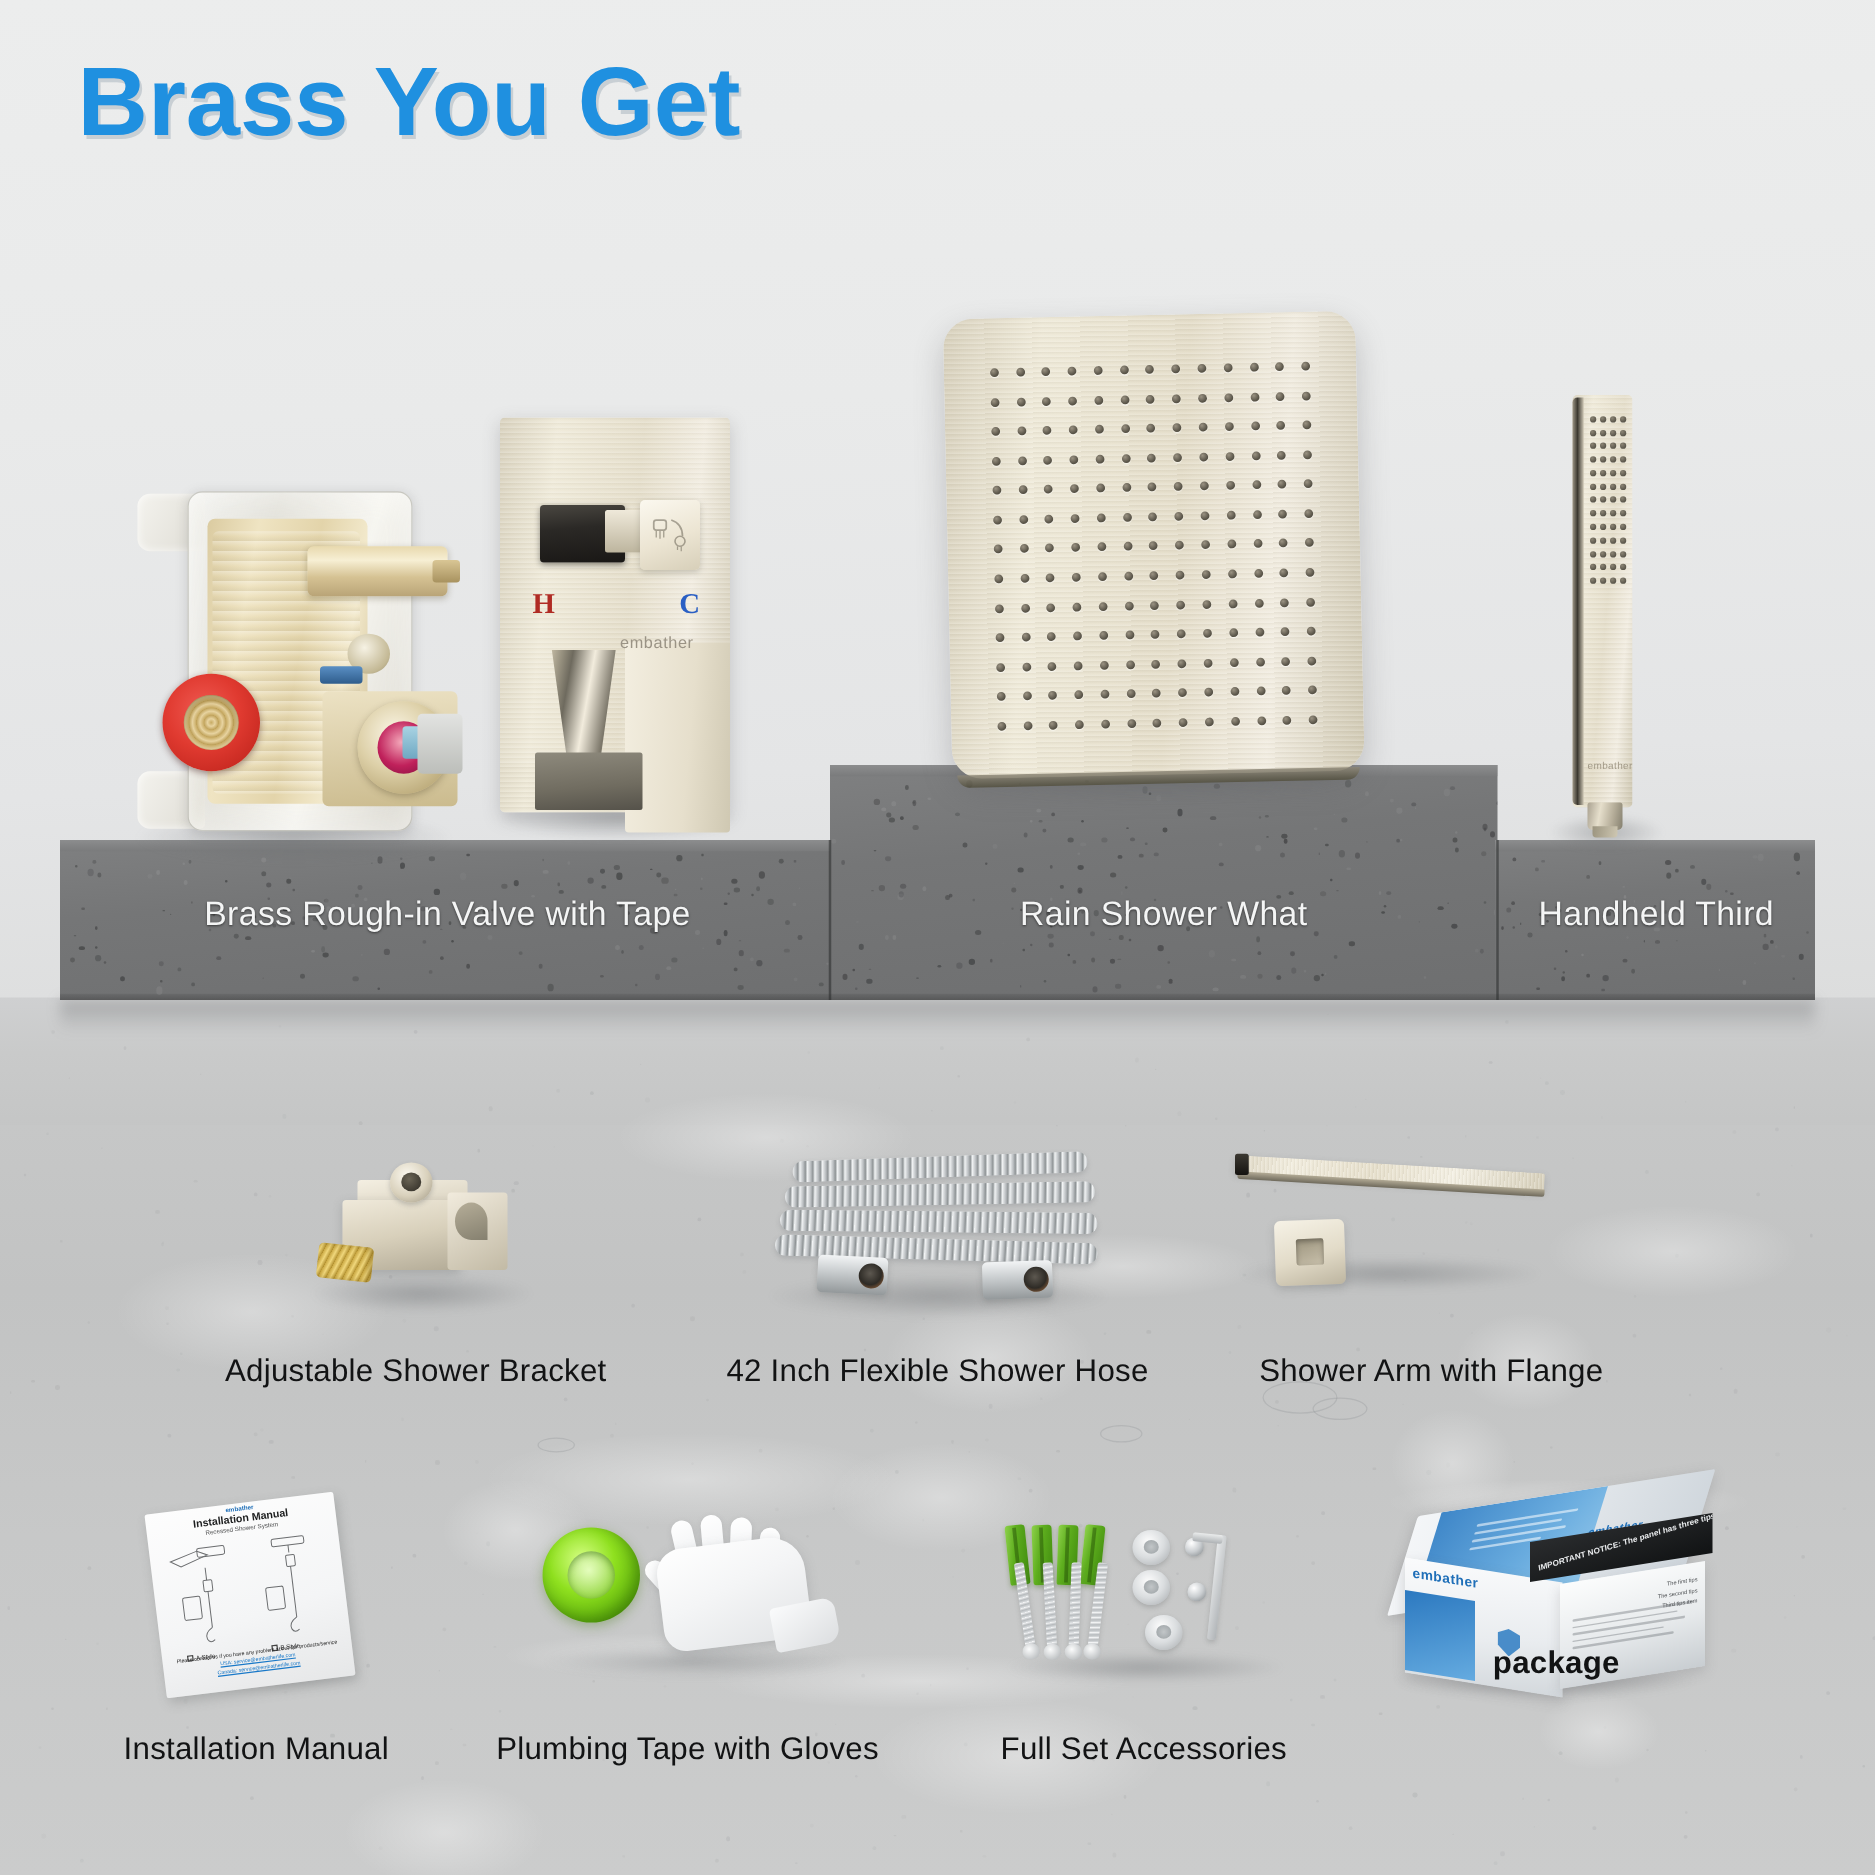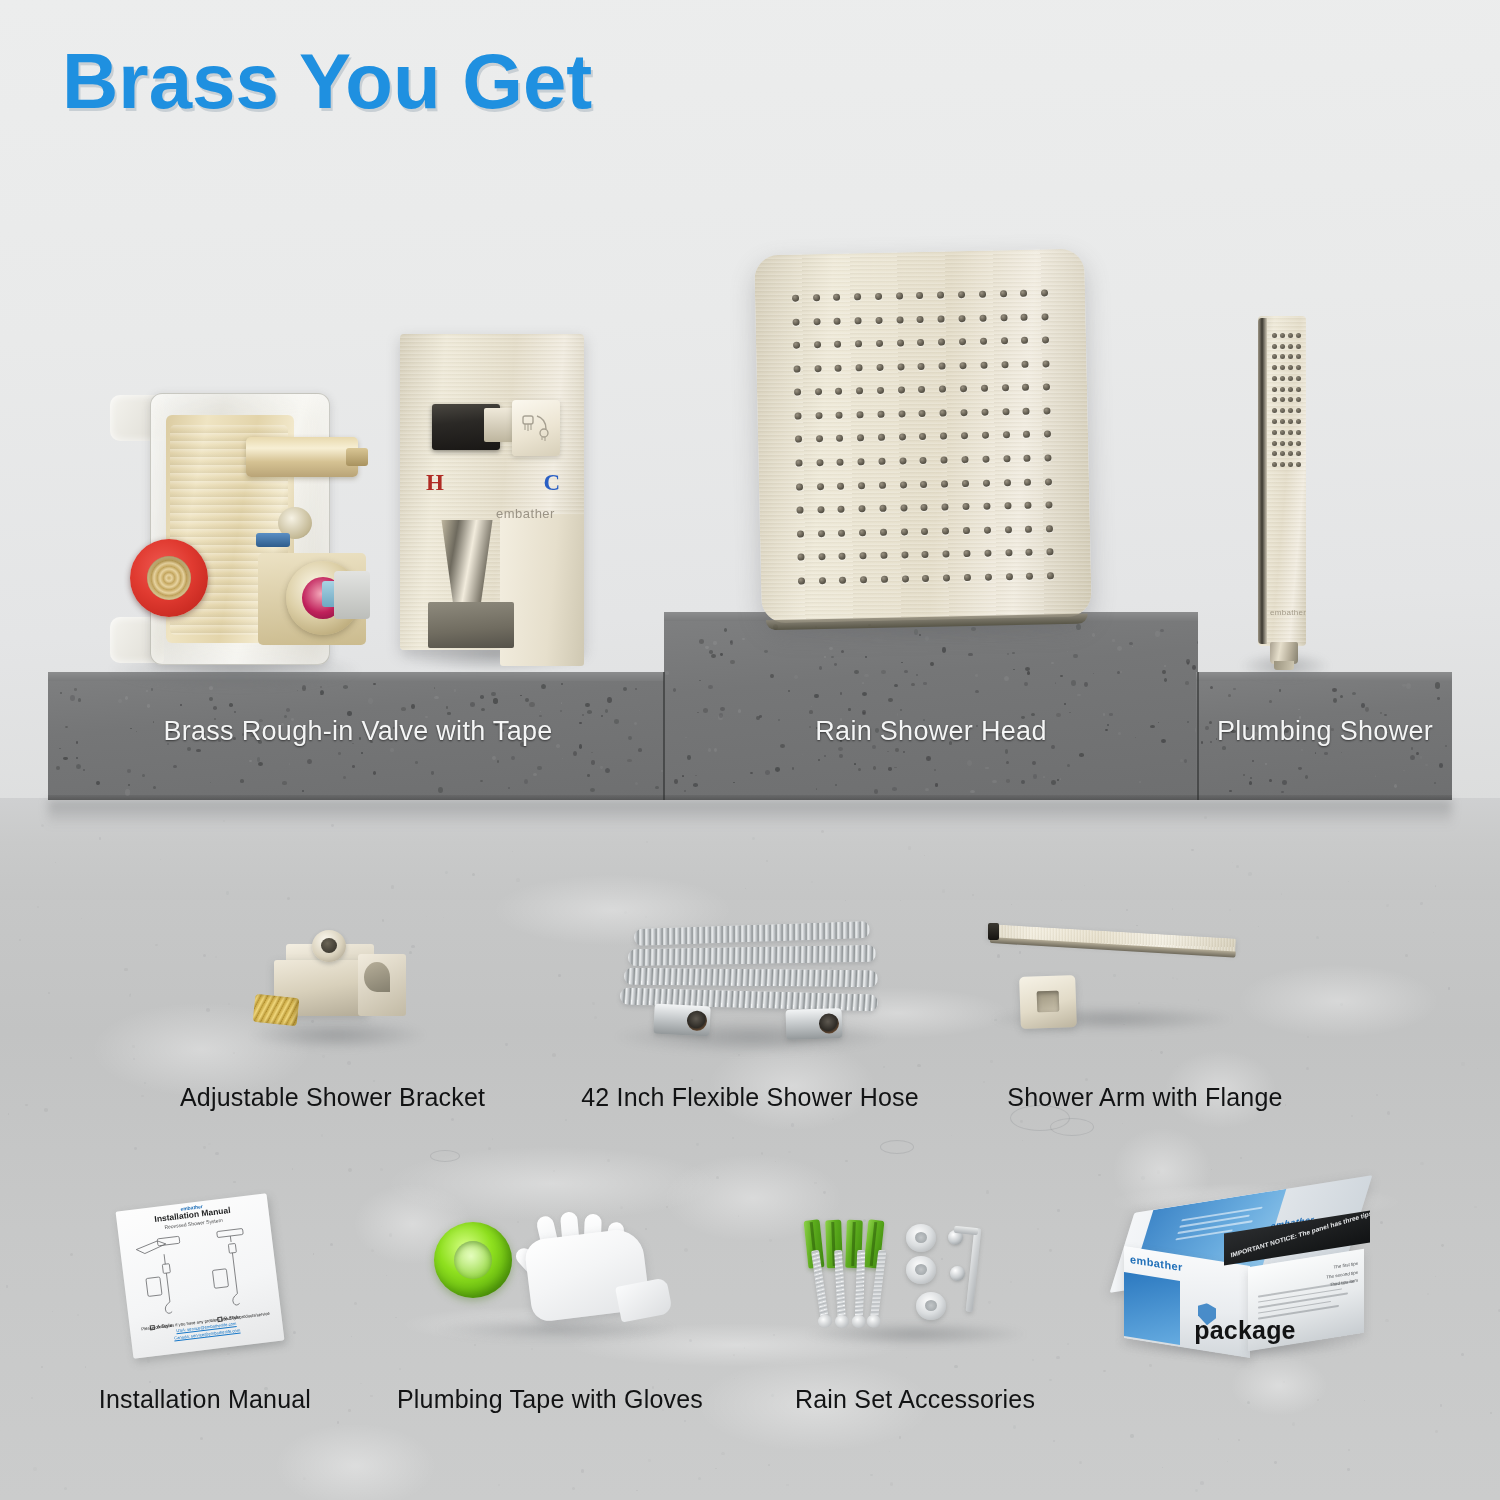--- a/index.html
+++ b/index.html
@@ -1135,21 +1135,21 @@
     <div class="conc-light" style="width: 1.3549px; height: 1.27934px; left: 617.454px; top: 20.888px; opacity: 0.46;"></div>
     <div class="conc-light" style="width: 1.66147px; height: 1.39943px; left: 590.526px; top: 38.008px; opacity: 0.53;"></div>
     <div class="conc-dot" style="width: 2.35983px; height: 1.73208px; left: 11.6017px; top: 20.1014px; opacity: 0.53;"></div>
     <div class="conc-dot" style="width: 4.02943px; height: 5.11541px; left: 476.311px; top: 106.702px; opacity: 0.28;"></div>
     <div class="conc-dot" style="width: 3.27981px; height: 3.5481px; left: 557.196px; top: 37.3766px; opacity: 0.39;"></div>
   </div>
 
 <div class="platform" id="plat-center" style="left:664px; top:612px; width:534px; height:188px;">
   <div class="p-top"></div>
   <div class="p-bottomline"></div>
-  <div class="plat-label" style="top:104px;">Rain Shower Head</div>
+  <div class="plat-label" style="top:104px;">Rain Shower What</div>
 <div class="conc-dot" style="width: 4.81403px; height: 4.64746px; left: 149.882px; top: 81.6996px; opacity: 0.71;"></div>
     <div class="conc-dot" style="width: 1.97234px; height: 2.07925px; left: 201.411px; top: 116.848px; opacity: 0.37;"></div>
     <div class="conc-dot" style="width: 4.09087px; height: 4.00421px; left: 66.4672px; top: 48.3623px; opacity: 0.38;"></div>
     <div class="conc-dot" style="width: 4.06831px; height: 4.75562px; left: 209.62px; top: 176.812px; opacity: 0.4;"></div>
     <div class="conc-dot" style="width: 5.17662px; height: 4.46681px; left: 47.1941px; top: 41.6596px; opacity: 0.6;"></div>
     <div class="conc-dot" style="width: 1.65309px; height: 1.2171px; left: 349.332px; top: 56.7295px; opacity: 0.63;"></div>
     <div class="conc-light" style="width: 1.49955px; height: 1.88969px; left: 402.604px; top: 38.5604px; opacity: 0.4;"></div>
     <div class="conc-dot" style="width: 3.85878px; height: 4.2981px; left: 359.911px; top: 70.1309px; opacity: 0.37;"></div>
     <div class="conc-dot" style="width: 2.3856px; height: 2.47943px; left: 175.68px; top: 80.0413px; opacity: 0.5;"></div>
     <div class="conc-light" style="width: 3.51758px; height: 4.16712px; left: 130.049px; top: 63.2793px; opacity: 0.3;"></div>
@@ -1398,21 +1398,21 @@
     <div class="conc-dot" style="width: 2.24055px; height: 2.67353px; left: 56.0746px; top: 87.7008px; opacity: 0.58;"></div>
     <div class="conc-dot" style="width: 1.90491px; height: 1.50308px; left: 89.7076px; top: 58.6272px; opacity: 0.26;"></div>
     <div class="conc-dot" style="width: 2.82822px; height: 2.51576px; left: 134.909px; top: 56.3894px; opacity: 0.29;"></div>
     <div class="conc-dot" style="width: 4.15102px; height: 4.83803px; left: 242.964px; top: 91.0654px; opacity: 0.65;"></div>
     <div class="conc-dot" style="width: 2.09032px; height: 2.43897px; left: 5.02875px; top: 69.3683px; opacity: 0.67;"></div>
     <div class="conc-dot" style="width: 4.92172px; height: 4.46601px; left: 85.8342px; top: 108.219px; opacity: 0.56;"></div>
     <div class="conc-dot" style="width: 2.0455px; height: 1.89277px; left: 54.2536px; top: 104.934px; opacity: 0.57;"></div>
     <div class="conc-dot" style="width: 1.43755px; height: 1.81px; left: 145.023px; top: 79.6274px; opacity: 0.26;"></div>
     <div class="conc-dot" style="width: 2.97014px; height: 3.04107px; left: 13.2932px; top: 49.1978px; opacity: 0.61;"></div>
   </div>
-<div class="plat-label" style="left:1150px; top:716px; width:350px;">Plumbing Shower</div>
+<div class="plat-label" style="left:1150px; top:716px; width:350px;">Handheld Third</div>
 
 <div class="plat-seam" style="left:663px; top:672px; height:128px;"></div>
 <div class="plat-seam" style="left:1197px; top:672px; height:128px;"></div>
 
 <div class="obj-shadow" style="left:110px; top:650px; width:250px; height:40px;"></div>
 <div id="valve-body">
   <div class="valve-ear tl"></div>
   <div class="valve-ear bl"></div>
   <div class="valve-clear"></div>
   <div class="valve-brass-core"></div>
@@ -1829,14 +1829,14 @@
     </div>
   </div>
 
   <div class="box-blackstrip">
     <div class="box-notice">IMPORTANT NOTICE: The panel has three tips!</div>
   </div>
 </div>
 
 <div class="item-caption" style="left:60px;  top:1385px; width:290px;">Installation Manual</div>
 <div class="item-caption" style="left:390px; top:1385px; width:320px;">Plumbing Tape with Gloves</div>
-<div class="item-caption" style="left:770px; top:1385px; width:290px;">Rain Set Accessories</div>
+<div class="item-caption" style="left:770px; top:1385px; width:290px;">Full Set Accessories</div>
 <div class="item-caption" style="left:1130px; top:1316px; width:230px;font-weight:bold;">package</div>
 
 </body></html>

